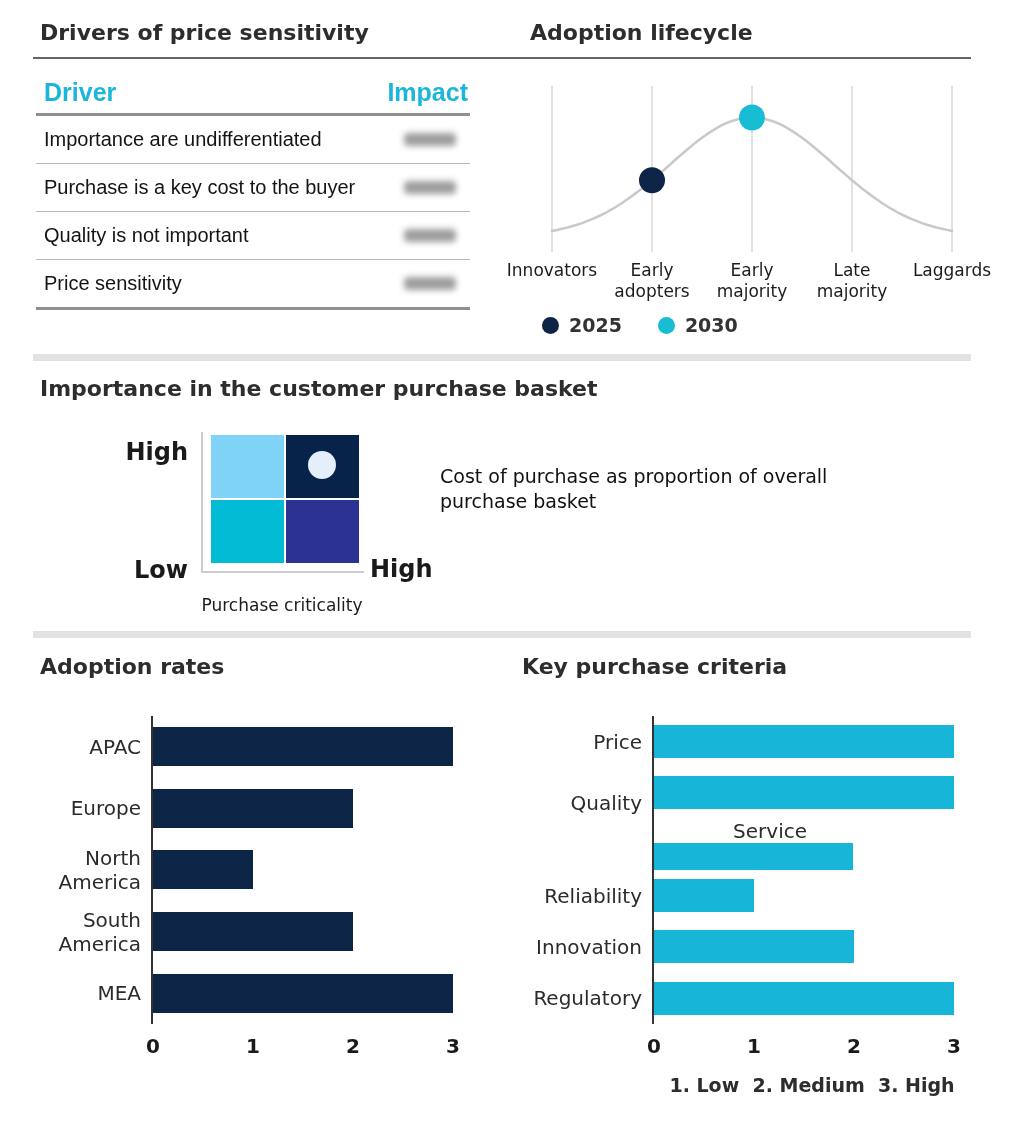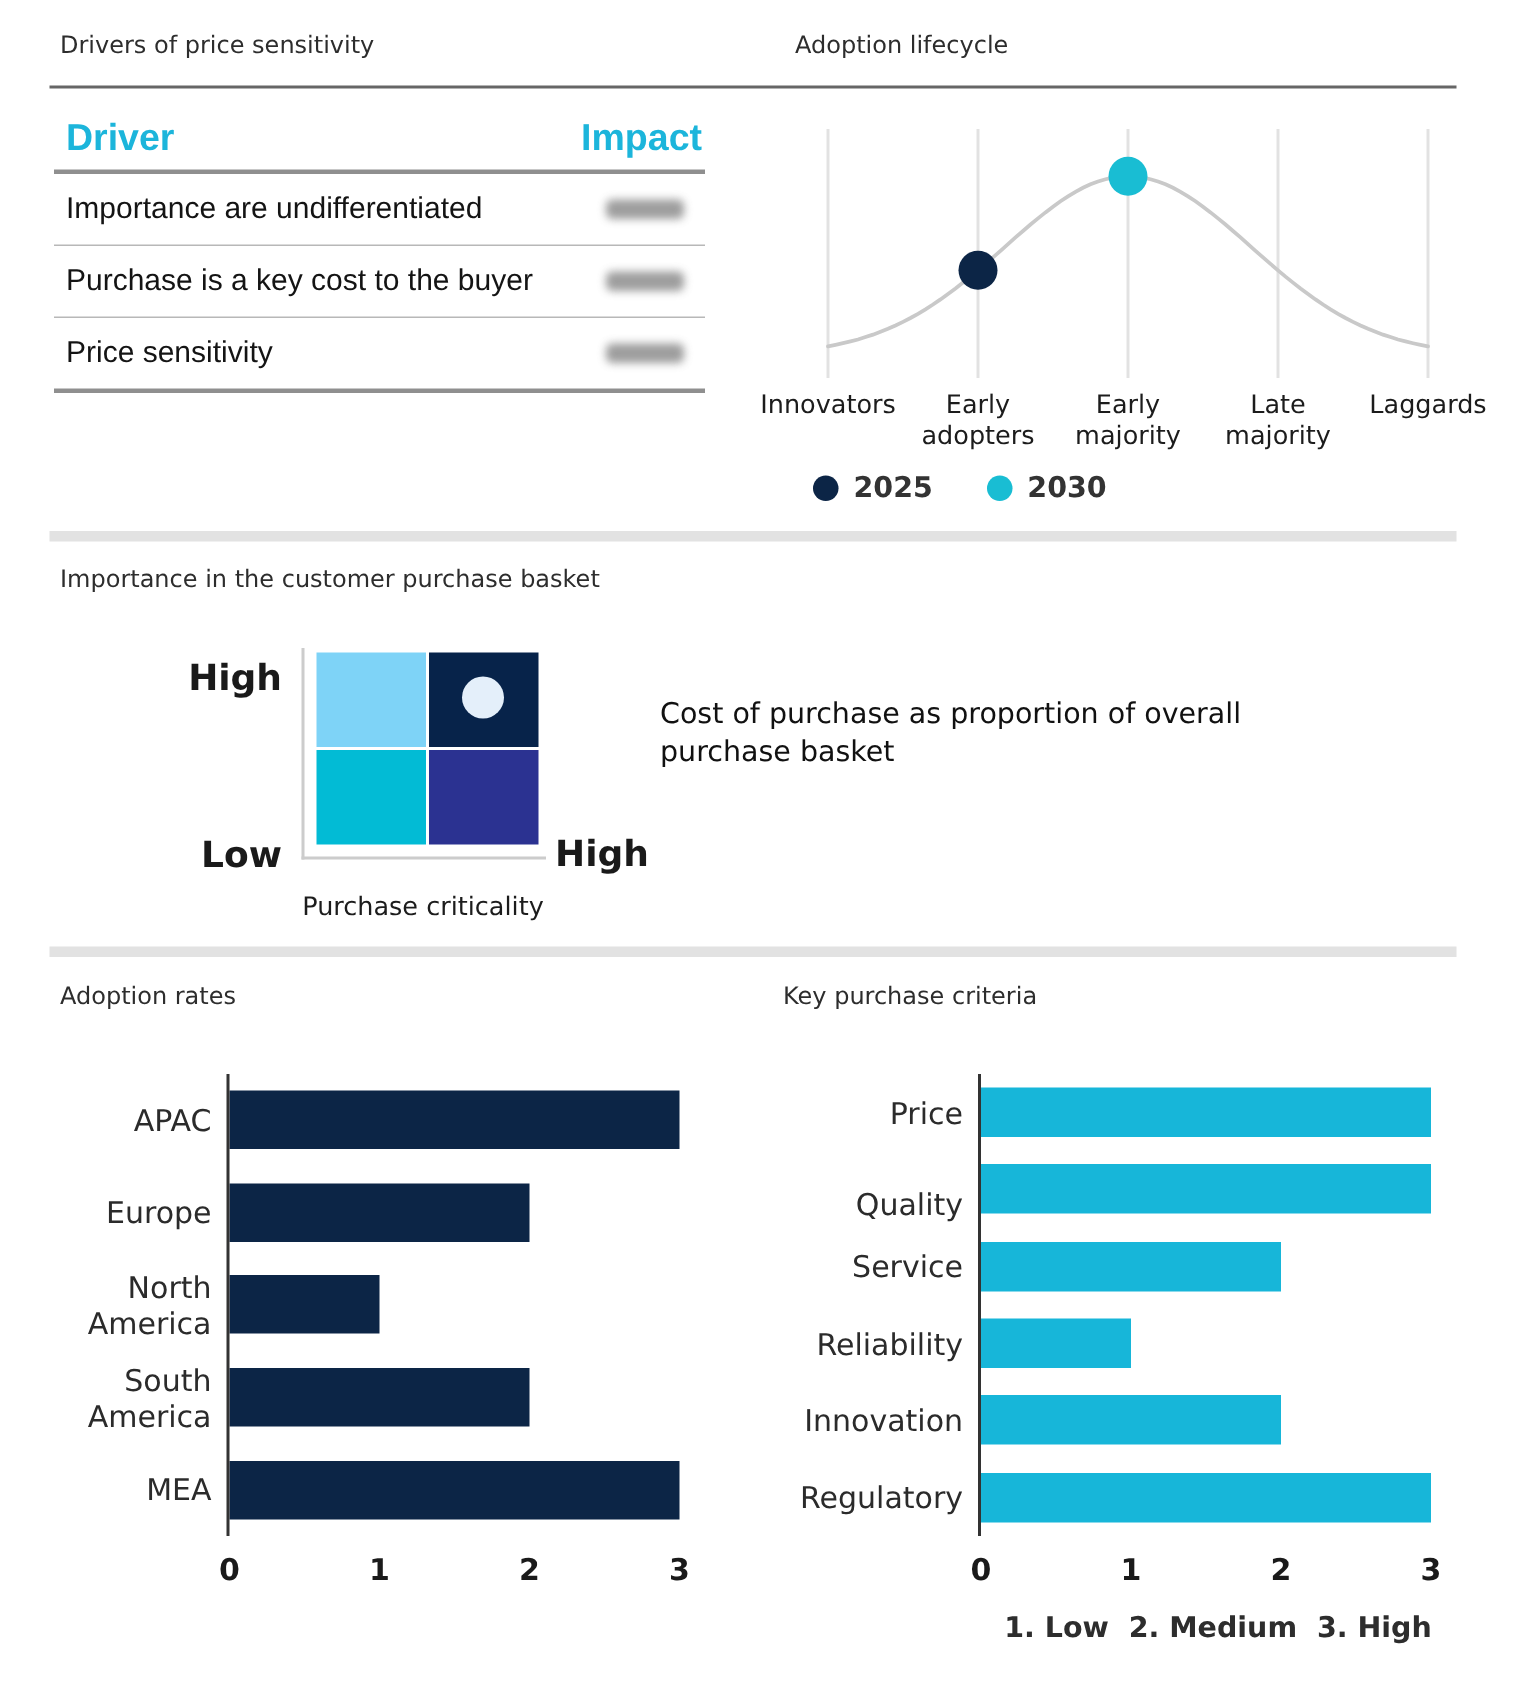--- a/index.html
+++ b/index.html
@@ -1,20 +1,20 @@
 <!DOCTYPE html>
 <html><head>
 <meta charset="utf-8">
 <style>
   html,body{margin:0;padding:0;background:#fff;}
   .page{position:relative;width:1026px;height:1124px;background:#ffffff;
         font-family:"Liberation Sans",sans-serif;overflow:hidden;color:#141414;}
 
   .abs{position:absolute;}
-  .section-title{font-family:"DejaVu Sans",sans-serif;font-weight:400;font-size:16px;
+  .section-title{font-family:"DejaVu Sans",sans-serif;font-weight:700;font-size:22px;
                  color:#2d2d2d;white-space:nowrap;}
   .rule{background:#666;height:2px;}
   .divider{background:#e2e2e2;height:7px;}
 
   
   #drivers-table{left:36px;top:70px;width:434px;}
   .dt-header{display:flex;justify-content:space-between;align-items:baseline;
              padding:8px 2px 6px 8px;border-bottom:3px solid #8f8f8f;}
   .dt-col{color:#1cb5db;font-weight:700;font-size:25px;}
   #dt-rows{border-bottom:3px solid #8f8f8f;}
@@ -76,20 +76,24 @@
       <span class="dt-col">Driver</span>
       <span class="dt-col">Impact</span>
     </div>
     <div id="dt-rows">
         <div class="t-row">
           <span class="t-driver">Importance are undifferentiated</span>
           <span class="t-impact-blur"></span>
         </div>
         <div class="t-row">
           <span class="t-driver">Purchase is a key cost to the buyer</span>
+          <span class="t-impact-blur"></span>
+        </div>
+        <div class="t-row">
+          <span class="t-driver">Quality is not important</span>
           <span class="t-impact-blur"></span>
         </div>
         <div class="t-row">
           <span class="t-driver">Price sensitivity</span>
           <span class="t-impact-blur"></span>
         </div>
       </div>
   </div>
 
   <div class="abs" id="lifecycle-chart">
@@ -199,21 +203,21 @@
           <div class="b-track" style="height: 33px;">
             <div class="b-bar" style="width: 300px; background: rgb(23, 182, 217);"></div>
           </div>
         </div>
         <div class="b-row" style="height: 51.3333px;">
           <div class="b-label" style="width: 130px; margin-top: 20px;">Quality</div>
           <div class="b-track" style="height: 33px;">
             <div class="b-bar" style="width: 300px; background: rgb(23, 182, 217);"></div>
           </div>
         </div>
-        <div class="b-row" style="height: 51.3333px;">
+        <div class="b-row" style="height: 51.3333px; flex-direction: column;">
           <div class="b-label" style="width: 130px;">Service</div>
           <div class="b-track" style="height: 33px;">
             <div class="b-bar" style="width: 200px; background: rgb(23, 182, 217);"></div>
           </div>
         </div>
         <div class="b-row" style="height: 51.3333px;">
           <div class="b-label" style="width: 130px;">Reliability</div>
           <div class="b-track" style="height: 33px;">
             <div class="b-bar" style="width: 100px; background: rgb(23, 182, 217);"></div>
           </div>

